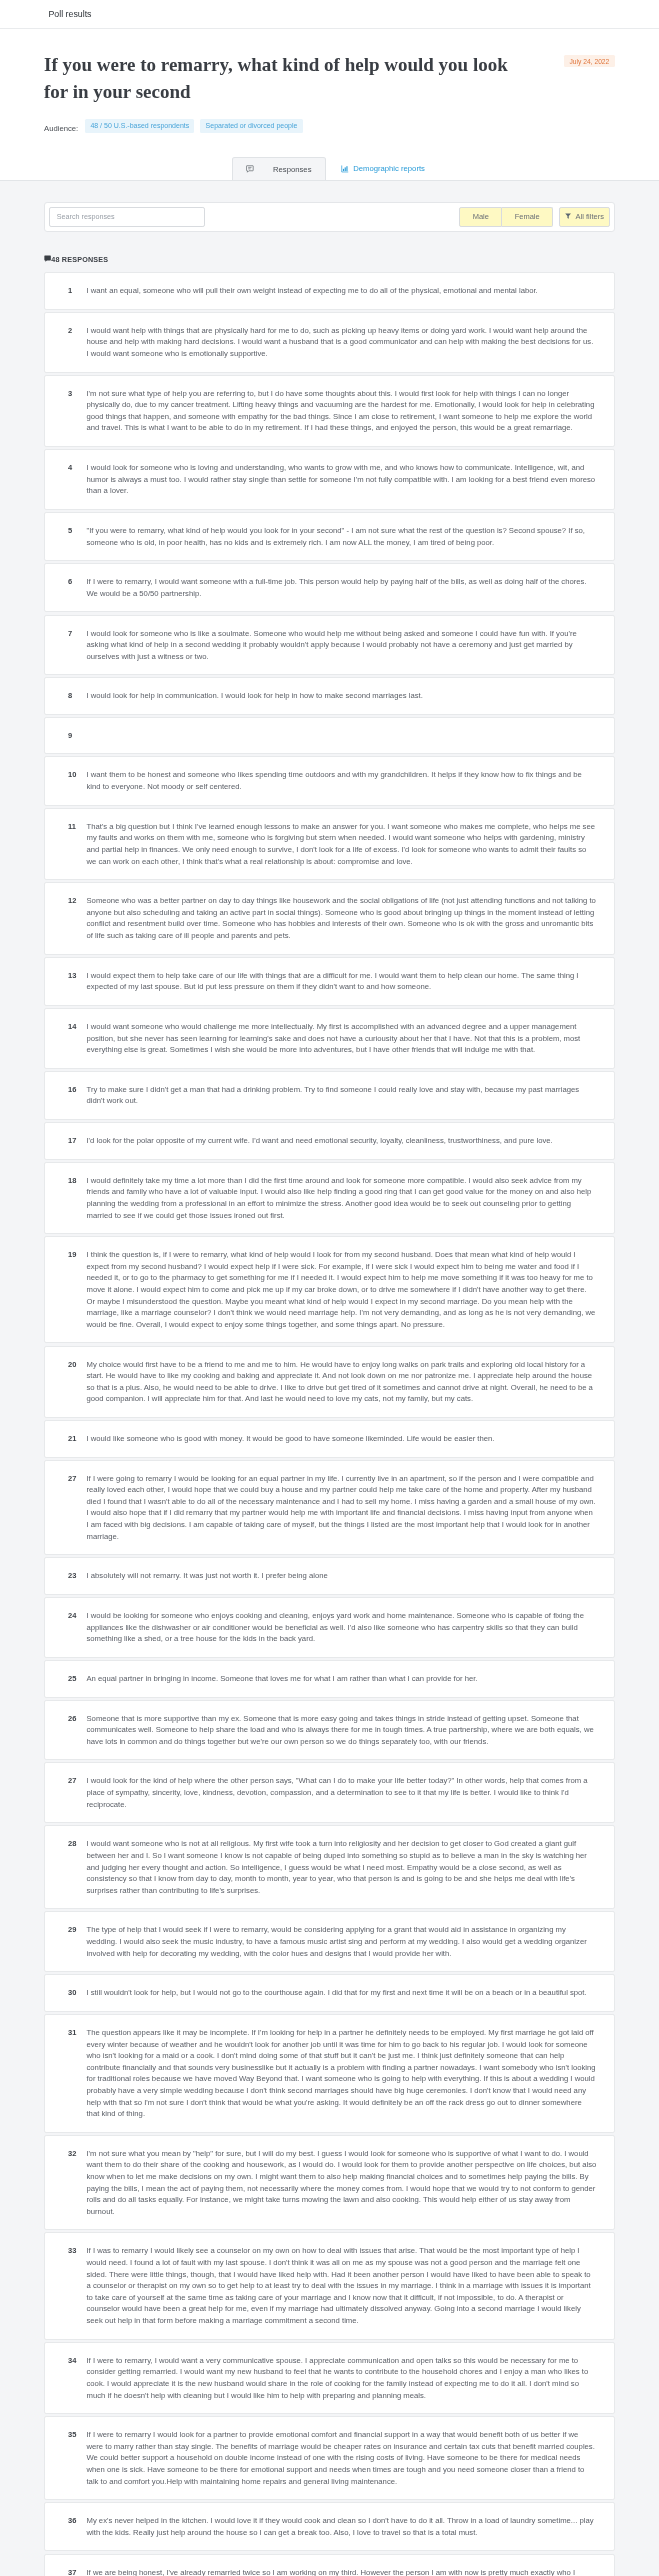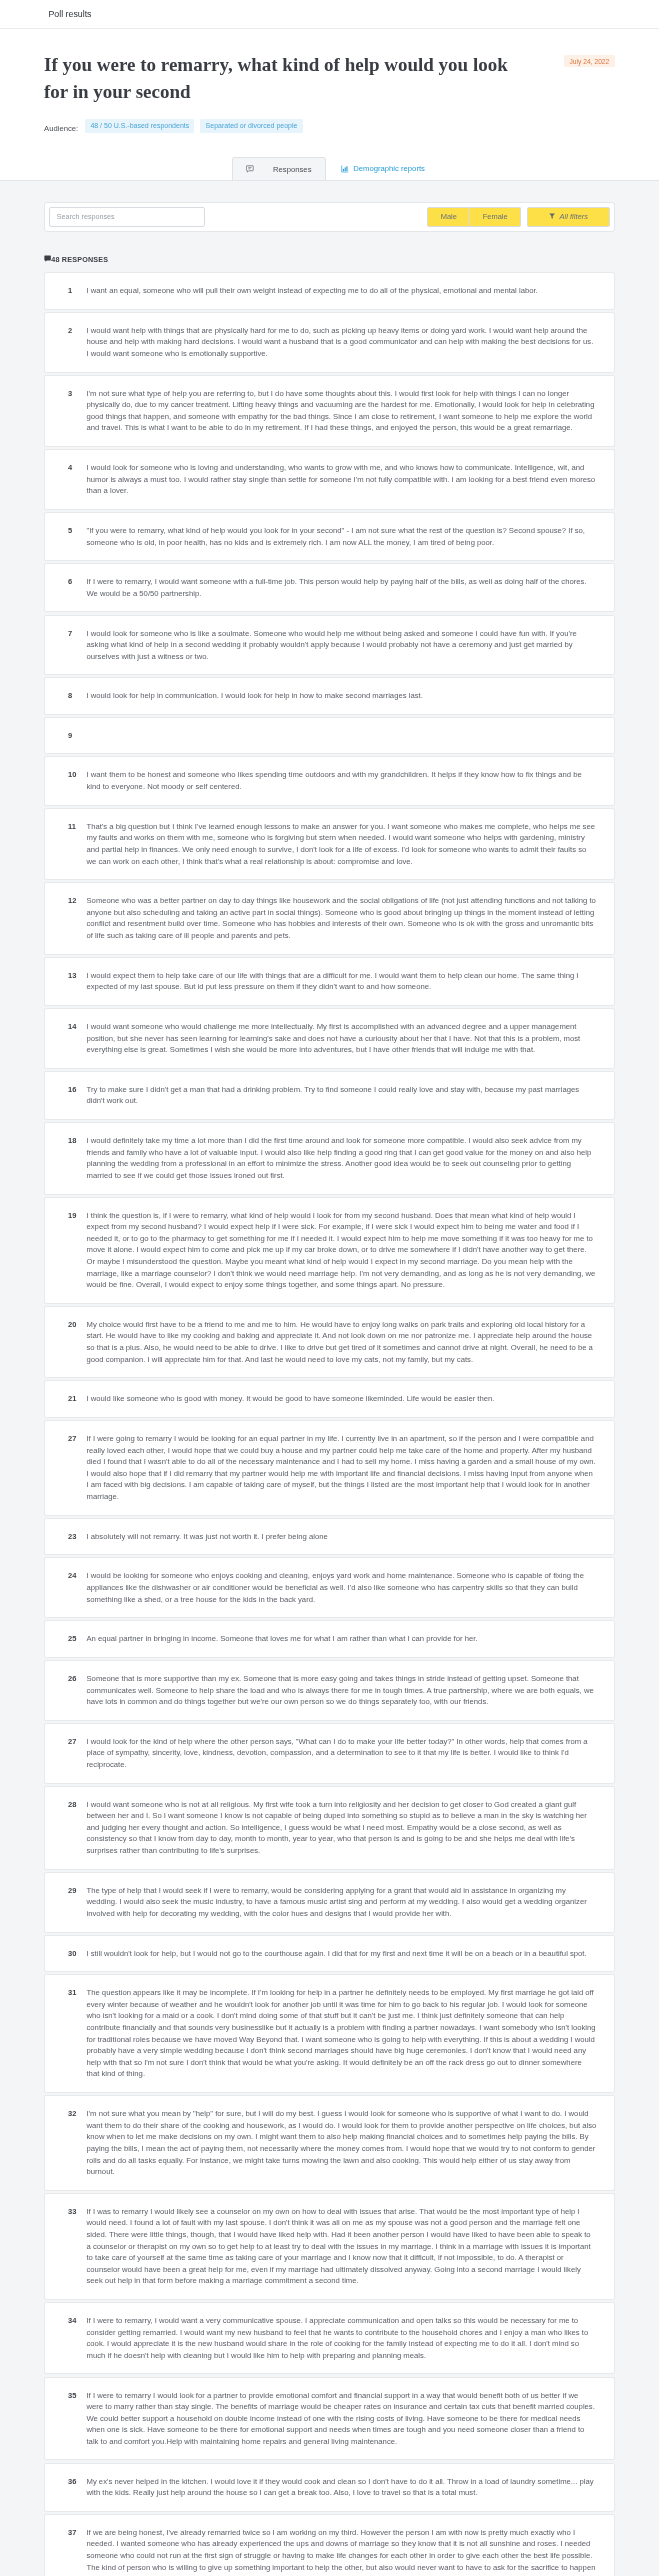--- a/index.html
+++ b/index.html
@@ -24,24 +24,24 @@
   .tab-link { display:flex; align-items:center; gap:4.1px; color:#2b9cd8; font-size:7.7px; padding:6.7px 2.1px; margin-left:13.4px; cursor:pointer; }
   .tab-icon svg { display:block; }
 
   
   .main-gray { background:#f4f5f7; border-top:0.5px solid #e2e5e8; padding-top:21px; }
 
   .filter-card { background:#fff; border:0.5px solid #e4e6e9; border-radius:3.1px; padding:4.1px; display:flex; align-items:center; }
   .search-input { width:156px; height:19.6px; border:0.5px solid #d8dbdf; border-radius:2.1px; padding:0 6.7px; font-size:7.2px; color:#4a4e54; font-family:"Liberation Sans", sans-serif; outline:none; }
   .search-input::placeholder { color:#9aa0a8; }
   .filter-right { margin-left:auto; display:flex; align-items:center; }
-  .btn { background:#fde047; border:0.5px solid #d8dbdf; height:19.6px; font-size:7.5px; color:#6b7076; font-family:"Liberation Sans", sans-serif; cursor:pointer; }
+  .btn { background:#fef9c3; border:0.5px solid #d8dbdf; height:19.6px; font-size:7.5px; color:#6b7076; font-family:"Liberation Sans", sans-serif; cursor:pointer; }
   .btn-male { border-radius:2.1px 0 0 2.1px; padding:0 12.4px; }
   .btn-female { border-radius:0 2.1px 2.1px 0; padding:0 12.4px; border-left:none; }
-  .btn-allfilters { border-radius:2.1px; padding:0 21px; margin-left:6.2px; display:flex; align-items:center; gap:4.1px;font-style:italic; }
+  .btn-allfilters { border-radius:2.1px; padding:0 5px; margin-left:6.2px; display:flex; align-items:center; gap:4.1px; }
 
   .responses-count { margin:23px 0 8.2px; display:flex; align-items:center; gap:0; font-size:7.2px; font-weight:700; letter-spacing:0.2px; color:#3a3e44; }
 
   .resp-card { background:#fff; border:0.5px solid #e7e9eb; border-radius:2.1px; margin-bottom:2.1px; display:flex; padding:12px 17.5px 12px 23px; }
   .resp-num { width:11.3px; flex:none; font-size:7.5px; font-weight:700; color:#3f4349; margin-right:7.2px; line-height:11.3px; }
   .resp-text { font-size:7.7px; line-height:11.6px; color:#5a5e66; }
 </style>
 </head>
 <body>
 
@@ -169,20 +169,24 @@
         </div>
         <div class="resp-card">
           <span class="resp-num">14</span>
           <p class="resp-text">I would want someone who would challenge me more intellectually. My first is accomplished with an advanced degree and a upper management position, but she never has seen learning for learning's sake and does not have a curiousity about her that I have. Not that this is a problem, most everything else is great. Sometimes I wish she would be more into adventures, but I have other friends that will indulge me with that.</p>
         </div>
         <div class="resp-card">
           <span class="resp-num">16</span>
           <p class="resp-text">Try to make sure I didn't get a man that had a drinking problem. Try to find someone I could really love and stay with, because my past marriages didn't work out.</p>
         </div>
         <div class="resp-card">
+          <span class="resp-num">17</span>
+          <p class="resp-text">I'd look for the polar opposite of my current wife. I'd want and need emotional security, loyalty, cleanliness, trustworthiness, and pure love.</p>
+        </div>
+        <div class="resp-card">
           <span class="resp-num">18</span>
           <p class="resp-text">I would definitely take my time a lot more than I did the first time around and look for someone more compatible. I would also seek advice from my friends and family who have a lot of valuable input. I would also like help finding a good ring that I can get good value for the money on and also help planning the wedding from a professional in an effort to minimize the stress. Another good idea would be to seek out counseling prior to getting married to see if we could get those issues ironed out first.</p>
         </div>
         <div class="resp-card">
           <span class="resp-num">19</span>
           <p class="resp-text">I think the question is, if I were to remarry, what kind of help would I look for from my second husband. Does that mean what kind of help would I expect from my second husband? I would expect help if I were sick. For example, if I were sick I would expect him to being me water and food if I needed it, or to go to the pharmacy to get something for me if I needed it. I would expect him to help me move something if it was too heavy for me to move it alone. I would expect him to come and pick me up if my car broke down, or to drive me somewhere if I didn't have another way to get there. Or maybe I misunderstood the question. Maybe you meant what kind of help would I expect in my second marriage. Do you mean help with the marriage, like a marriage counselor? I don't think we would need marriage help. I'm not very demanding, and as long as he is not very demanding, we would be fine. Overall, I would expect to enjoy some things together, and some things apart. No pressure.</p>
         </div>
         <div class="resp-card">
           <span class="resp-num">20</span>
           <p class="resp-text">My choice would first have to be a friend to me and me to him. He would have to enjoy long walks on park trails and exploring old local history for a start. He would have to like my cooking and baking and appreciate it. And not look down on me nor patronize me. I appreciate help around the house so that is a plus. Also, he would need to be able to drive. I like to drive but get tired of it sometimes and cannot drive at night. Overall, he need to be a good companion. I will appreciate him for that. And last he would need to love my cats, not my family, but my cats.</p>

